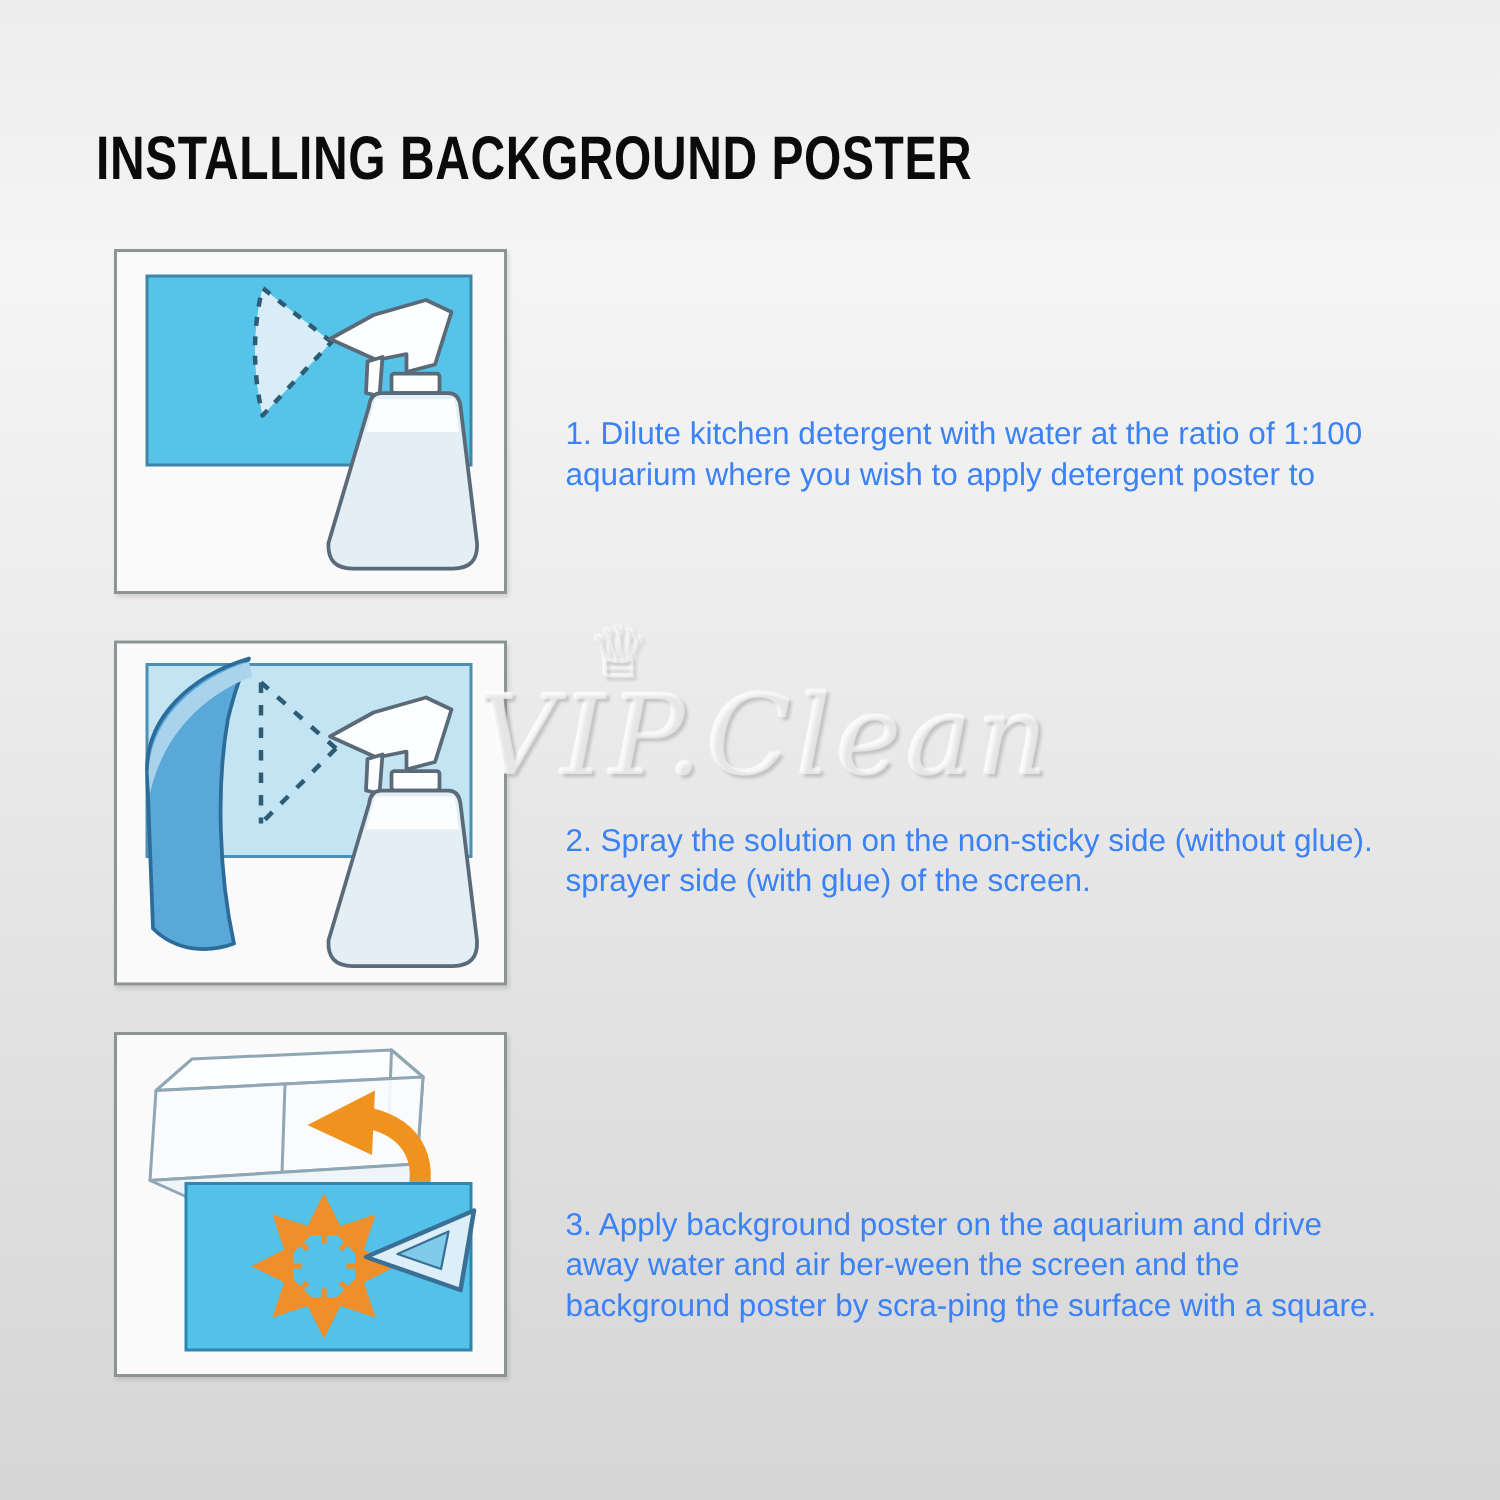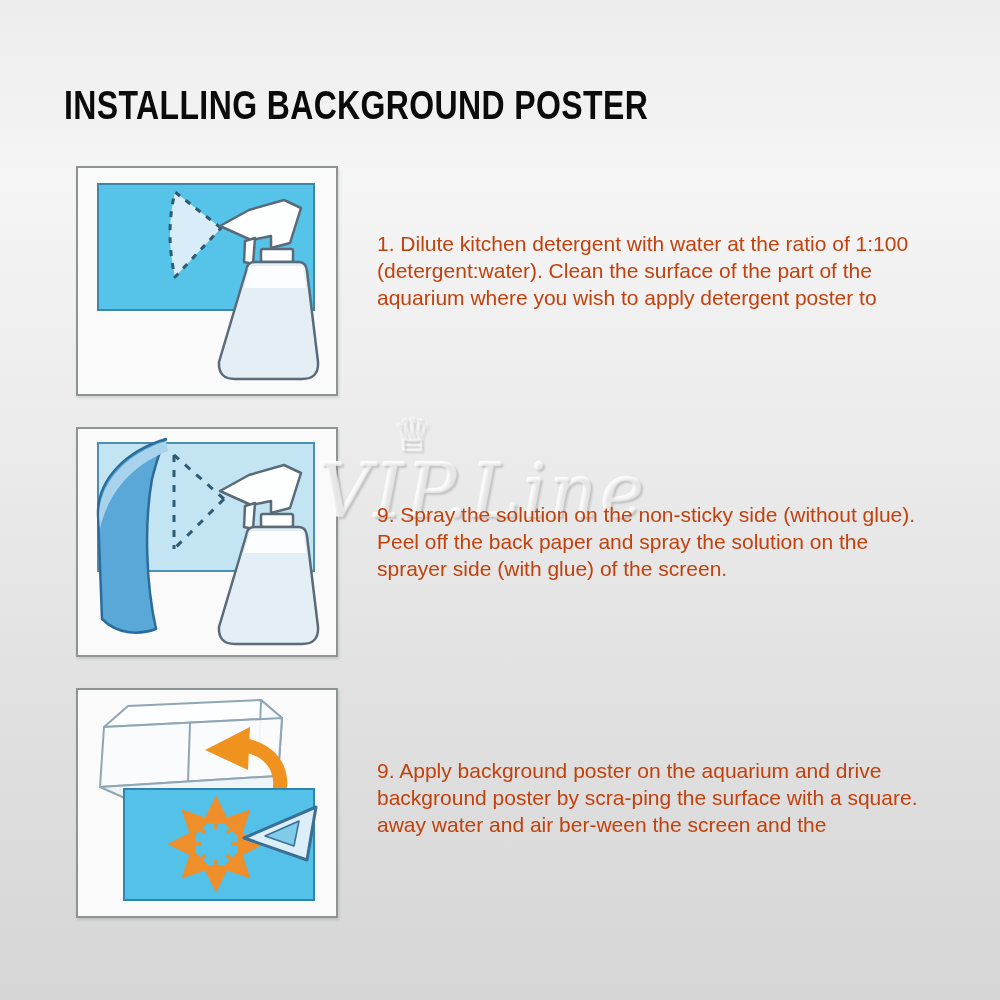--- a/index.html
+++ b/index.html
@@ -25,22 +25,22 @@
     box-shadow:1px 2px 3px rgba(0,0,0,0.12);
     z-index:1;
   }
   #box1 { top:166px; }
   #box2 { top:427px; }
   #box3 { top:688px; }
   .step-box svg { position:absolute; left:0; top:0; width:258px; height:226px; }
 
   .step-text {
     position:absolute; left:377px;
-    font-size:21px; line-height:27px; color:#c2410c;
-    white-space:nowrap; z-index:4;
+    font-size:21px; line-height:27px; color:#3b82f6;
+    white-space:nowrap; z-index:4;margin-top:46px;
   }
   #text1 { top:230px; }
   #text2 { top:501px; }
   #text3 { top:757px; }
 
   .watermark {
     position:absolute; left:318px; top:448px; z-index:2;
     font-family:"DejaVu Serif", serif; font-style:italic;
     font-size:74px; letter-spacing:3px;
     color:rgba(245,245,245,0.60);
@@ -54,39 +54,38 @@
 </style>
 </head>
 <body>
 
 <div class="page">
 
   <h1 class="title">INSTALLING BACKGROUND POSTER</h1>
 
   <div class="watermark">
     <span class="crown">♕</span>
-    <span>VIP.Line</span>
+    <span>VIP.Clean</span>
   </div>
 
   <div class="step-box" id="box1">
     <svg viewBox="0 0 258 226">
       <rect x="20" y="16" width="216" height="126" fill="#56c3e9" stroke="#3f85a6" stroke-width="2"></rect>
       <path d="M143,60 L97,24 Q87,65 97,109 Z" fill="#d9edf8" stroke="#2d5c74" stroke-width="3" stroke-dasharray="6 7" stroke-linejoin="round"></path>
       <g stroke="#5a6a78" stroke-width="2.5" stroke-linejoin="round">
         <path d="M142,58 L171,42 L206,32 L223,40 L212,75 L193,80 L193,68 L173,72 Z" fill="#fdfefe"></path>
         <path d="M167,73 L177,70 L175,96 L166,94 Z" fill="#fdfefe"></path>
         <rect x="183" y="81" width="32" height="13" rx="2" fill="#fdfefe"></rect>
         <path d="M176,94 L221,94 Q228,94 229,103 L240,194 Q241,211 224,211 L157,211 Q140,211 141,194 L168,103 Q169,94 176,94 Z" fill="#e4eff5"></path>
         <path d="M172,98 L225,98 L228,120 L166,120 Z" fill="#fbfdfe" stroke="none"></path>
       </g>
     </svg>
   </div>
   <div class="step-text" id="text1">
     <div>1. Dilute kitchen detergent with water at the ratio of 1:100</div>
-    <div>(detergent:water). Clean the surface of the part of the</div>
     <div>aquarium where you wish to apply detergent poster to</div>
   </div>
 
   <div class="step-box" id="box2">
     <svg viewBox="0 0 258 226">
       <rect x="20" y="14" width="216" height="128" fill="#c3e4f2" stroke="#4a8fb4" stroke-width="2"></rect>
       <g stroke="#2d5c74" stroke-width="3" stroke-dasharray="7 8">
         <line x1="146" y1="70" x2="96" y2="26"></line>
         <line x1="146" y1="70" x2="96" y2="120"></line>
         <line x1="96" y1="26" x2="96" y2="120"></line>
@@ -98,22 +97,21 @@
       <g stroke="#5a6a78" stroke-width="2.5" stroke-linejoin="round">
         <path d="M142,62 L171,46 L206,36 L223,44 L212,79 L193,84 L193,72 L173,76 Z" fill="#fdfefe"></path>
         <path d="M167,77 L177,74 L175,100 L166,98 Z" fill="#fdfefe"></path>
         <rect x="183" y="85" width="32" height="13" rx="2" fill="#fdfefe"></rect>
         <path d="M176,98 L221,98 Q228,98 229,107 L240,198 Q241,215 224,215 L157,215 Q140,215 141,198 L168,107 Q169,98 176,98 Z" fill="#e4eff5"></path>
         <path d="M172,102 L225,102 L228,124 L166,124 Z" fill="#fbfdfe" stroke="none"></path>
       </g>
     </svg>
   </div>
   <div class="step-text" id="text2">
-    <div>9. Spray the solution on the non-sticky side (without glue).</div>
-    <div>Peel off the back paper and spray the solution on the</div>
+    <div>2. Spray the solution on the non-sticky side (without glue).</div>
     <div>sprayer side (with glue) of the screen.</div>
   </div>
 
   <div class="step-box" id="box3">
     <svg viewBox="0 0 258 226">
       <defs>
         <marker id="ah3" markerWidth="8" markerHeight="8" refX="5" refY="4" orient="auto">
           <path d="M0,0 L8,4 L0,8 Z" fill="#ee8f2b"></path>
         </marker>
       </defs>
@@ -139,18 +137,18 @@
         <line x1="127" y1="165" x2="111" y2="181" marker-end="url(#ah3)"></line>
         <line x1="149" y1="165" x2="165" y2="181" marker-end="url(#ah3)"></line>
       </g>
       <g>
         <polygon points="166,148 238,117 229,170" fill="#dceef8" stroke="#3a6f96" stroke-width="3" stroke-linejoin="round"></polygon>
         <polygon points="187,146 221,131 216,156" fill="#7fcbe9" stroke="#3a6f96" stroke-width="1.5" stroke-linejoin="round"></polygon>
       </g>
     </svg>
   </div>
   <div class="step-text" id="text3">
-    <div>9. Apply background poster on the aquarium and drive</div>
+    <div>3. Apply background poster on the aquarium and drive</div>
+    <div>away water and air ber-ween the screen and the</div>
     <div>background poster by scra-ping the surface with a square.</div>
-    <div>away water and air ber-ween the screen and the</div>
   </div>
 
 </div>
 
 </body></html>

